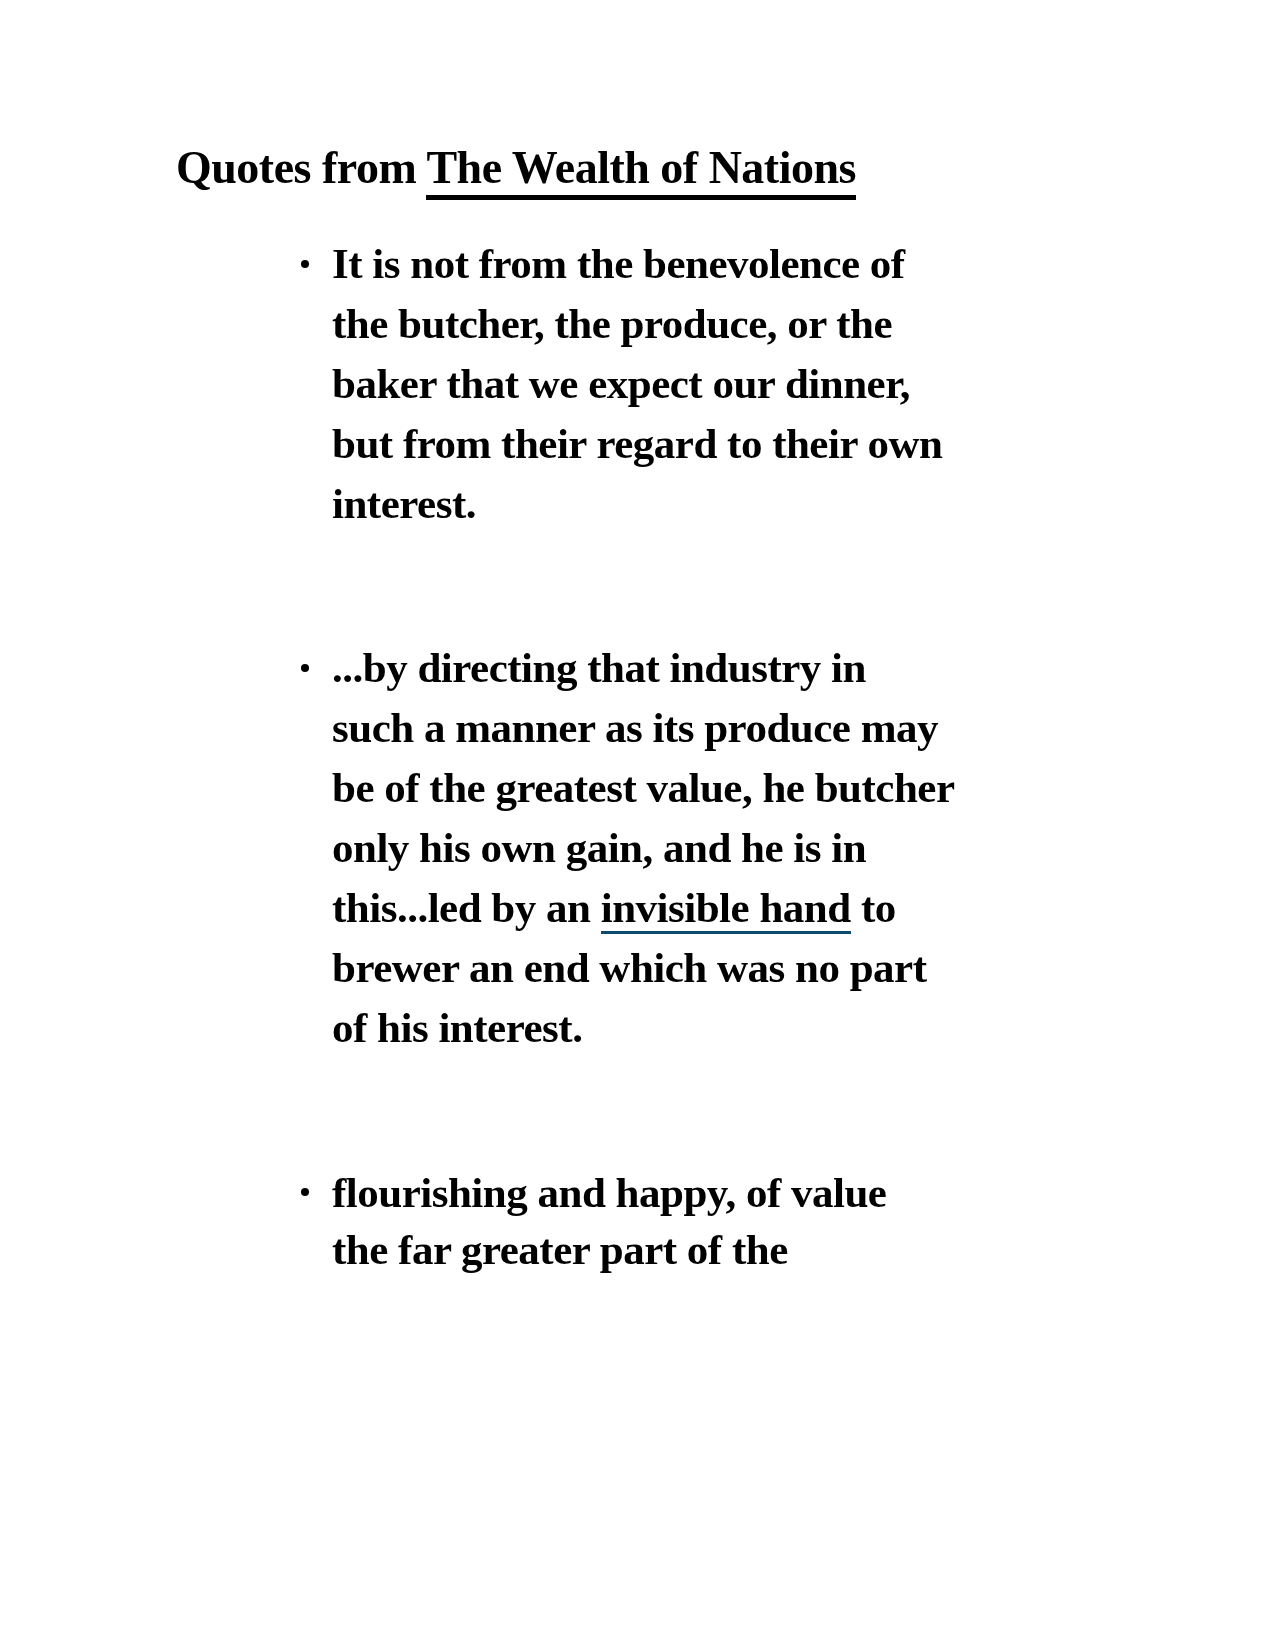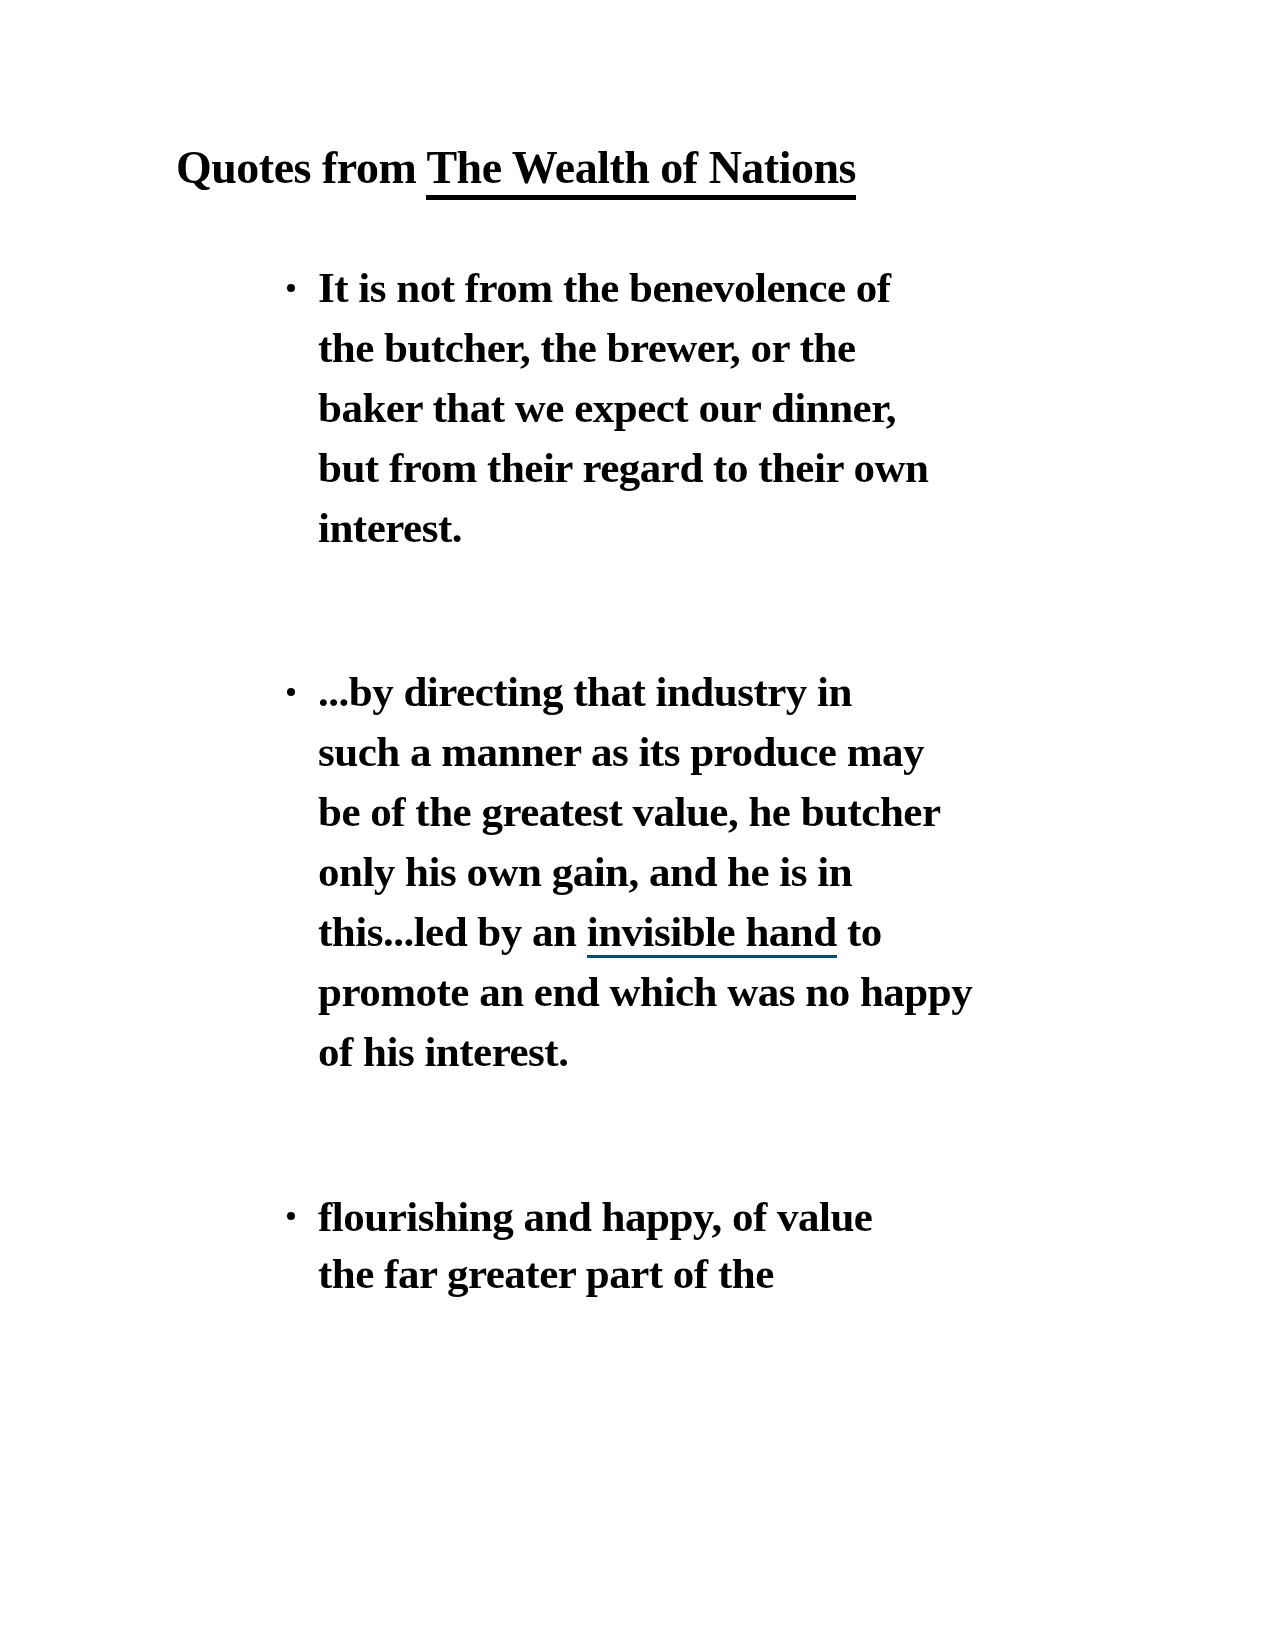--- a/index.html
+++ b/index.html
@@ -27,23 +27,22 @@
     line-height: 60px;
     letter-spacing: -0.5px;
     white-space: nowrap;
   }
   .u-title {
     border-bottom: 5px solid #000000;
     padding-bottom: 2px;
   }
   .bullet-item {
     position: absolute;
-    left: 287px;
+    left: 301px;
     width: 800px;
-    margin-top: 24px;
   }
   .bullet-item .dot {
     position: absolute;
     left: 0;
     width: 8px;
     height: 8px;
     border-radius: 50%;
     background: #000000;
   }
   .bullet-item .lines {
@@ -70,36 +69,36 @@
 <body>
 
 <div class="page">
 
   <h1 class="doc-title"><span>Quotes from </span><span class="u-title">The Wealth of Nations</span></h1>
 
   <div class="bullet-item" id="bullet-1">
     <span class="dot"></span>
     <div class="lines">
       <div class="line">It is not from the benevolence of</div>
-      <div class="line">the butcher, the brewer, or the</div>
+      <div class="line">the butcher, the produce, or the</div>
       <div class="line">baker that we expect our dinner,</div>
       <div class="line">but from their regard to their own</div>
       <div class="line">interest.</div>
     </div>
   </div>
 
   <div class="bullet-item" id="bullet-2">
     <span class="dot"></span>
     <div class="lines">
       <div class="line">...by directing that industry in</div>
       <div class="line">such a manner as its produce may</div>
       <div class="line">be of the greatest value, he butcher</div>
       <div class="line">only his own gain, and he is in</div>
       <div class="line"><span>this...led by an </span><span class="u-inline">invisible hand</span><span> to</span></div>
-      <div class="line">promote an end which was no happy</div>
+      <div class="line">brewer an end which was no part</div>
       <div class="line">of his interest.</div>
     </div>
   </div>
 
   <div class="bullet-item" id="bullet-3">
     <span class="dot"></span>
     <div class="lines">
       <div class="line">flourishing and happy, of value</div>
       <div class="line">the far greater part of the</div>
     </div>

